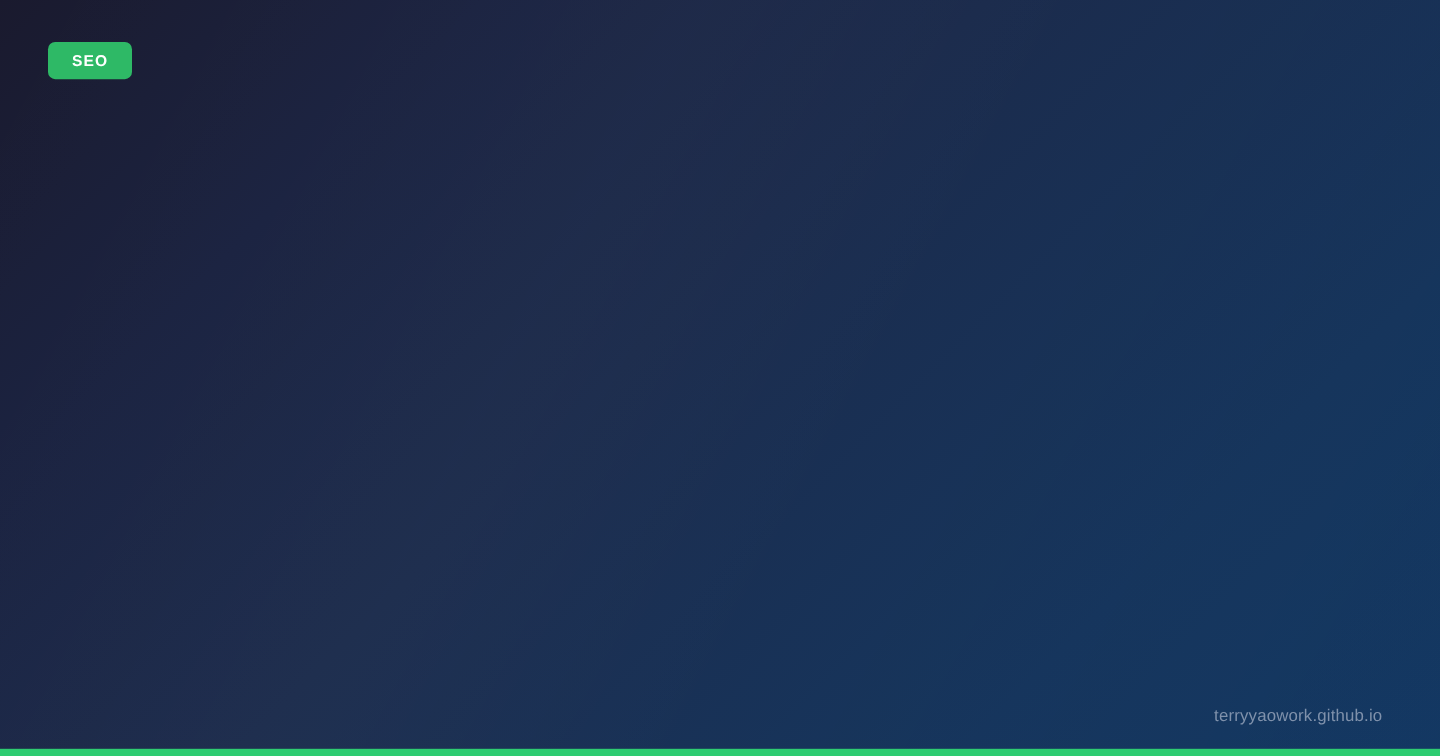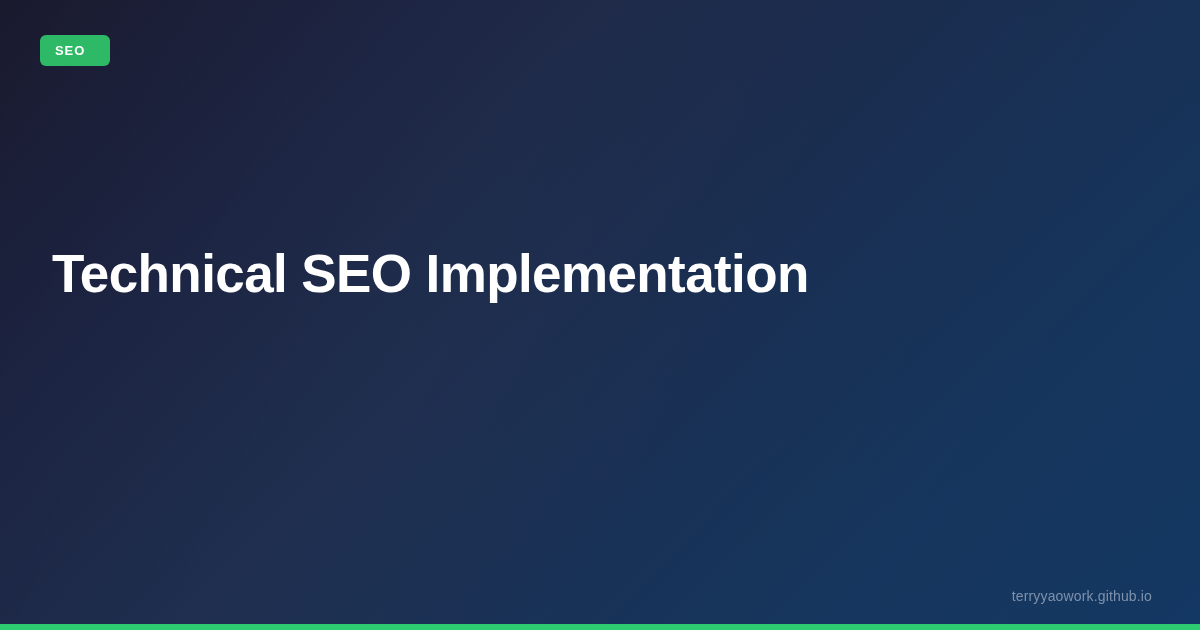--- a/index.html
+++ b/index.html
@@ -45,20 +45,21 @@
   
   .badge {
     position: absolute;
     left: 40px;
     top: 35px;
     height: 31px;
     min-width: 70px;
     padding: 0 15px;
     display: flex;
     align-items: center;
+    justify-content: center;
     background: #2eb966;
     border-radius: 6px;
     color: #ffffff;
     font-size: 13px;
     font-weight: bold;
     letter-spacing: 0.9px;
     line-height: 1;
   }
 
   
@@ -100,19 +101,18 @@
 <body>
 
 <div id="slide">
 
   <div id="sheen"></div>
 
   <div class="badge">
     <span>SEO</span>
   </div>
 
-  <h1 class="title">Technical SEO Implementation</h1>
 
   <div class="watermark">terryyaowork.github.io</div>
 
   <div class="accent-bar"></div>
 
 </div>
 
 </body></html>

